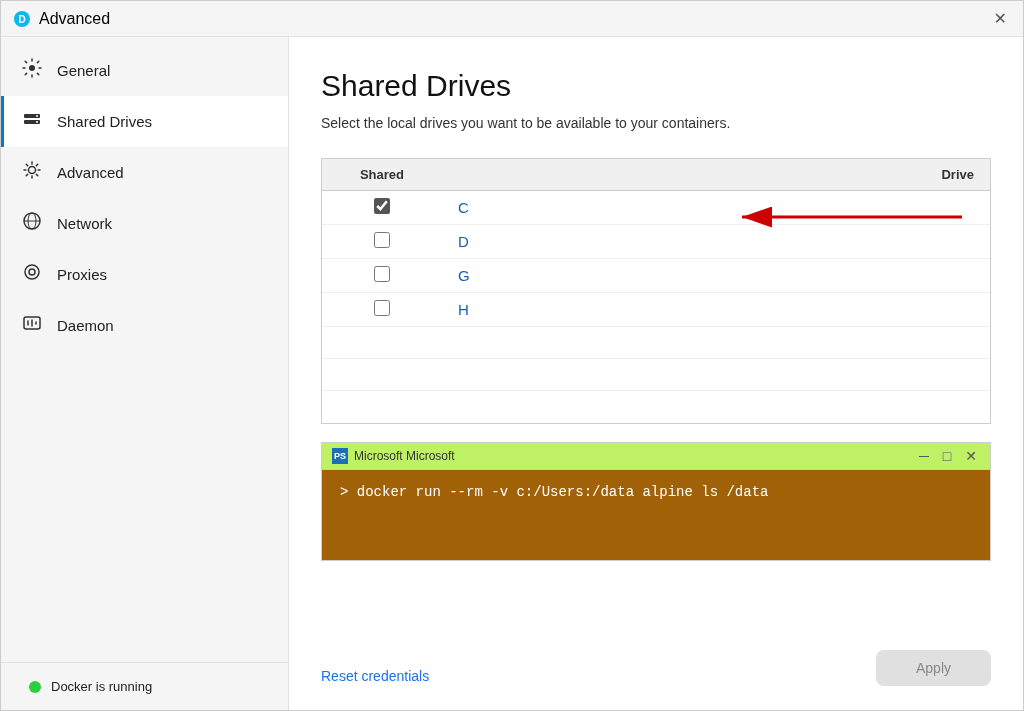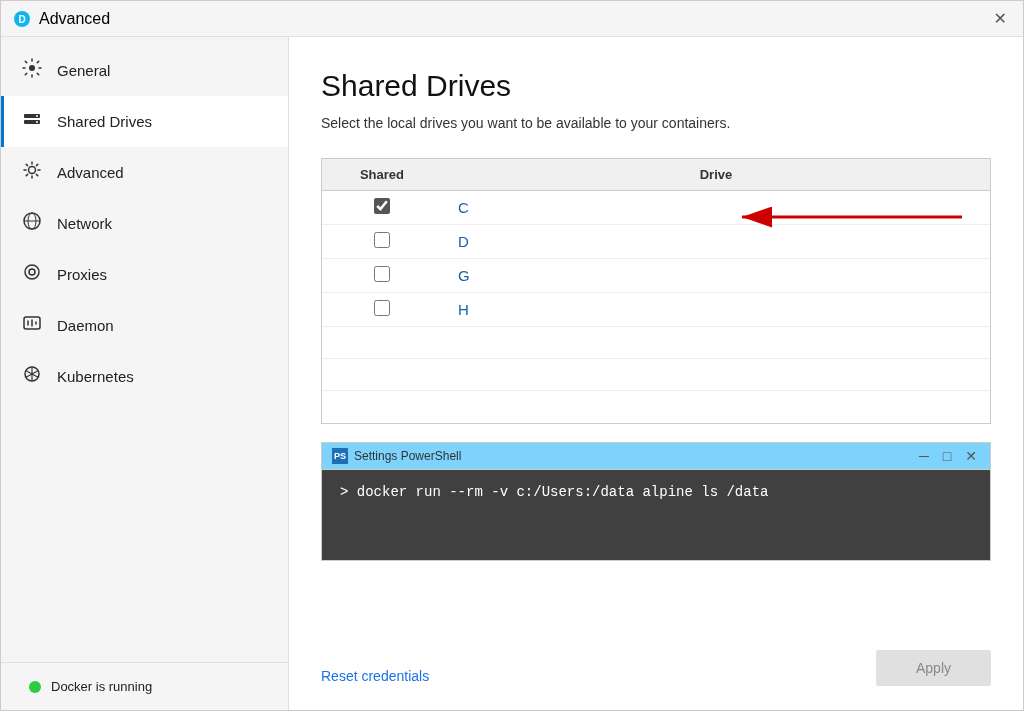--- a/index.html
+++ b/index.html
@@ -133,21 +133,21 @@
     .drives-table {
       width: 100%;
       border-collapse: collapse;
     }
     .drives-table th {
       background: #f0f0f0;
       padding: 8px 16px;
       font-size: 13px;
       font-weight: 600;
       color: #333;
-      text-align: center;
+      text-align: right;
       border-bottom: 1px solid #ccc;
     }
     .drives-table th:first-child {
       width: 120px;
       text-align: center;
     }
     .drives-table td {
       padding: 7px 16px;
       font-size: 14px;
       border-bottom: 1px solid #eee;
@@ -169,21 +169,21 @@
       cursor: pointer;
       accent-color: #555;
     }
     .drive-row-c td { position: relative; }
     
     .terminal-container {
       border: 1px solid #ccc;
       margin-bottom: 20px;
     }
     .terminal-titlebar {
-      background: #7dd3fc;
+      background: #bef264;
       border-bottom: 1px solid #ccc;
       display: flex;
       align-items: center;
       justify-content: space-between;
       padding: 5px 10px;
       font-size: 12px;
       color: #333;
     }
     .terminal-titlebar-left {
       display: flex;
@@ -209,21 +209,21 @@
     }
     .terminal-ctrl-btn {
       cursor: pointer;
       padding: 0 3px;
       background: none;
       border: none;
       font-size: 14px;
       color: #555;
     }
     .terminal-body {
-      background: #404040;
+      background: #a16207;
       padding: 14px 18px 18px 18px;
       font-family: 'Consolas', 'Courier New', monospace;
       font-size: 14px;
       color: #ffffff;
       min-height: 90px;
     }
     
     .bottom-bar {
       display: flex;
       align-items: center;
@@ -238,21 +238,21 @@
       cursor: pointer;
       margin-top: 16px;
     }
     .apply-btn {
       background: #e0e0e0;
       color: #888;
       border: none;
       padding: 10px 40px;
       font-size: 14px;
       cursor: default;
-      border-radius: 2px;
+      border-radius: 8px;
     }
     
     .arrow-overlay {
       position: relative;
     }
     .arrow-canvas {
       position: absolute;
       top: 0; left: 0;
       pointer-events: none;
       z-index: 10;
@@ -338,31 +338,20 @@
             <svg width="20" height="20" viewBox="0 0 20 20" fill="none">
               <rect x="2" y="4" width="16" height="12" rx="2" stroke="#333" stroke-width="1.5" fill="none"></rect>
               <line x1="6" y1="8" x2="6" y2="12" stroke="#333" stroke-width="1.5" stroke-linecap="round"></line>
               <line x1="10" y1="7" x2="10" y2="13" stroke="#333" stroke-width="1.5" stroke-linecap="round"></line>
               <line x1="14" y1="9" x2="14" y2="11" stroke="#333" stroke-width="1.5" stroke-linecap="round"></line>
             </svg>
           </span>
           <span>Daemon</span>
         </div>
 
-        <div class="sidebar-item">
-          <span class="icon">
-            <svg width="20" height="20" viewBox="0 0 20 20" fill="none">
-              <circle cx="10" cy="10" r="7" stroke="#333" stroke-width="1.5" fill="none"></circle>
-              <line x1="10" y1="3" x2="10" y2="17" stroke="#333" stroke-width="1.2"></line>
-              <line x1="3.5" y1="6.5" x2="16.5" y2="13.5" stroke="#333" stroke-width="1.2"></line>
-              <line x1="16.5" y1="6.5" x2="3.5" y2="13.5" stroke="#333" stroke-width="1.2"></line>
-            </svg>
-          </span>
-          <span>Kubernetes</span>
-        </div>
 
       </nav>
       <div class="sidebar-footer">
         <div class="status-dot"></div>
         <span>Docker is running</span>
       </div>
     </div>
 
     <div class="main">
       <h1 class="page-title">Shared Drives</h1>
@@ -425,21 +414,21 @@
             </marker>
           </defs>
           <line x1="640" y1="30" x2="420" y2="30" stroke="#cc0000" stroke-width="3" marker-end="url(#arrowhead)"></line>
         </svg>
       </div>
 
       <div class="terminal-container">
         <div class="terminal-titlebar">
           <div class="terminal-titlebar-left">
             <span class="terminal-ps-icon">PS</span>
-            <span>Settings PowerShell</span>
+            <span>Microsoft Microsoft</span>
           </div>
           <div class="terminal-controls">
             <button class="terminal-ctrl-btn">─</button>
             <button class="terminal-ctrl-btn">□</button>
             <button class="terminal-ctrl-btn">✕</button>
           </div>
         </div>
         <div class="terminal-body">
           <span>&gt; docker run --rm -v c:/Users:/data alpine ls /data</span>
         </div>

